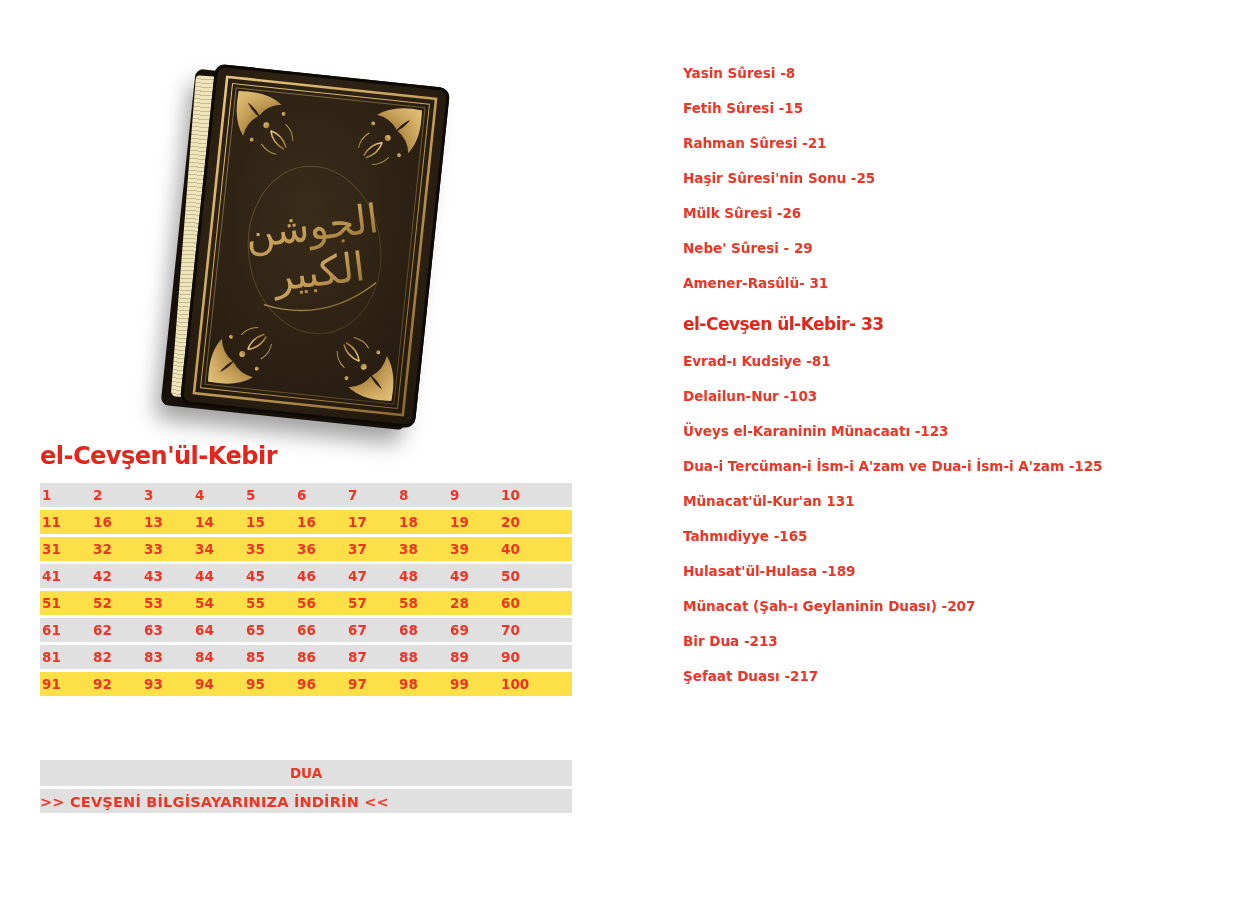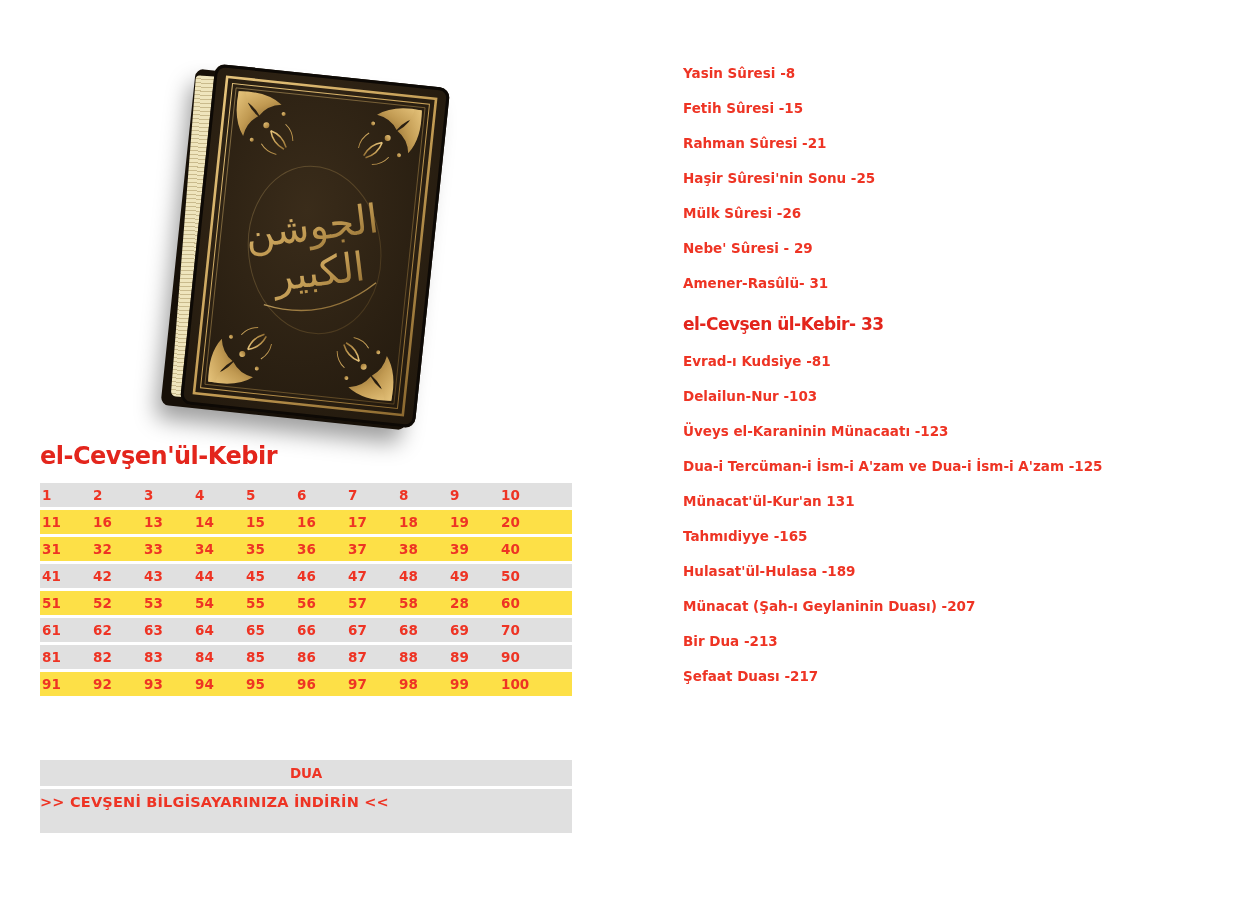--- a/index.html
+++ b/index.html
@@ -52,21 +52,21 @@
     display:block;line-height:24px;font-size:13.5px;font-weight:bold;
     color:var(--red);padding-left:2px;text-align:left;
   }
   .pcell.current{color:var(--current);}
   .dua-row{
     position:absolute;left:40px;top:760px;width:532px;height:26px;
     background:var(--row-gray);text-align:center;
   }
   .dua-row a{font-size:13.5px;font-weight:bold;line-height:26px;}
   .download-row{
-    position:absolute;left:40px;top:789px;width:532px;height:44px;
+    position:absolute;left:40px;top:789px;width:532px;height:24px;
     background:var(--row-gray);
   }
   .download-row a{font-size:14.5px;font-weight:bold;line-height:26px;letter-spacing:0.2px;}
 
   
   .menu{position:absolute;left:683px;top:66px;width:540px;}
   .menu-item{margin-bottom:21px;line-height:14px;}
   .menu-item a{font-size:13.5px;font-weight:bold;}
   .menu-item.big{margin-top:5px;margin-bottom:16px;line-height:27px;}
   .menu-item.big a{font-size:17px;font-weight:bold;color:var(--heading-red);letter-spacing:-0.5px;}

